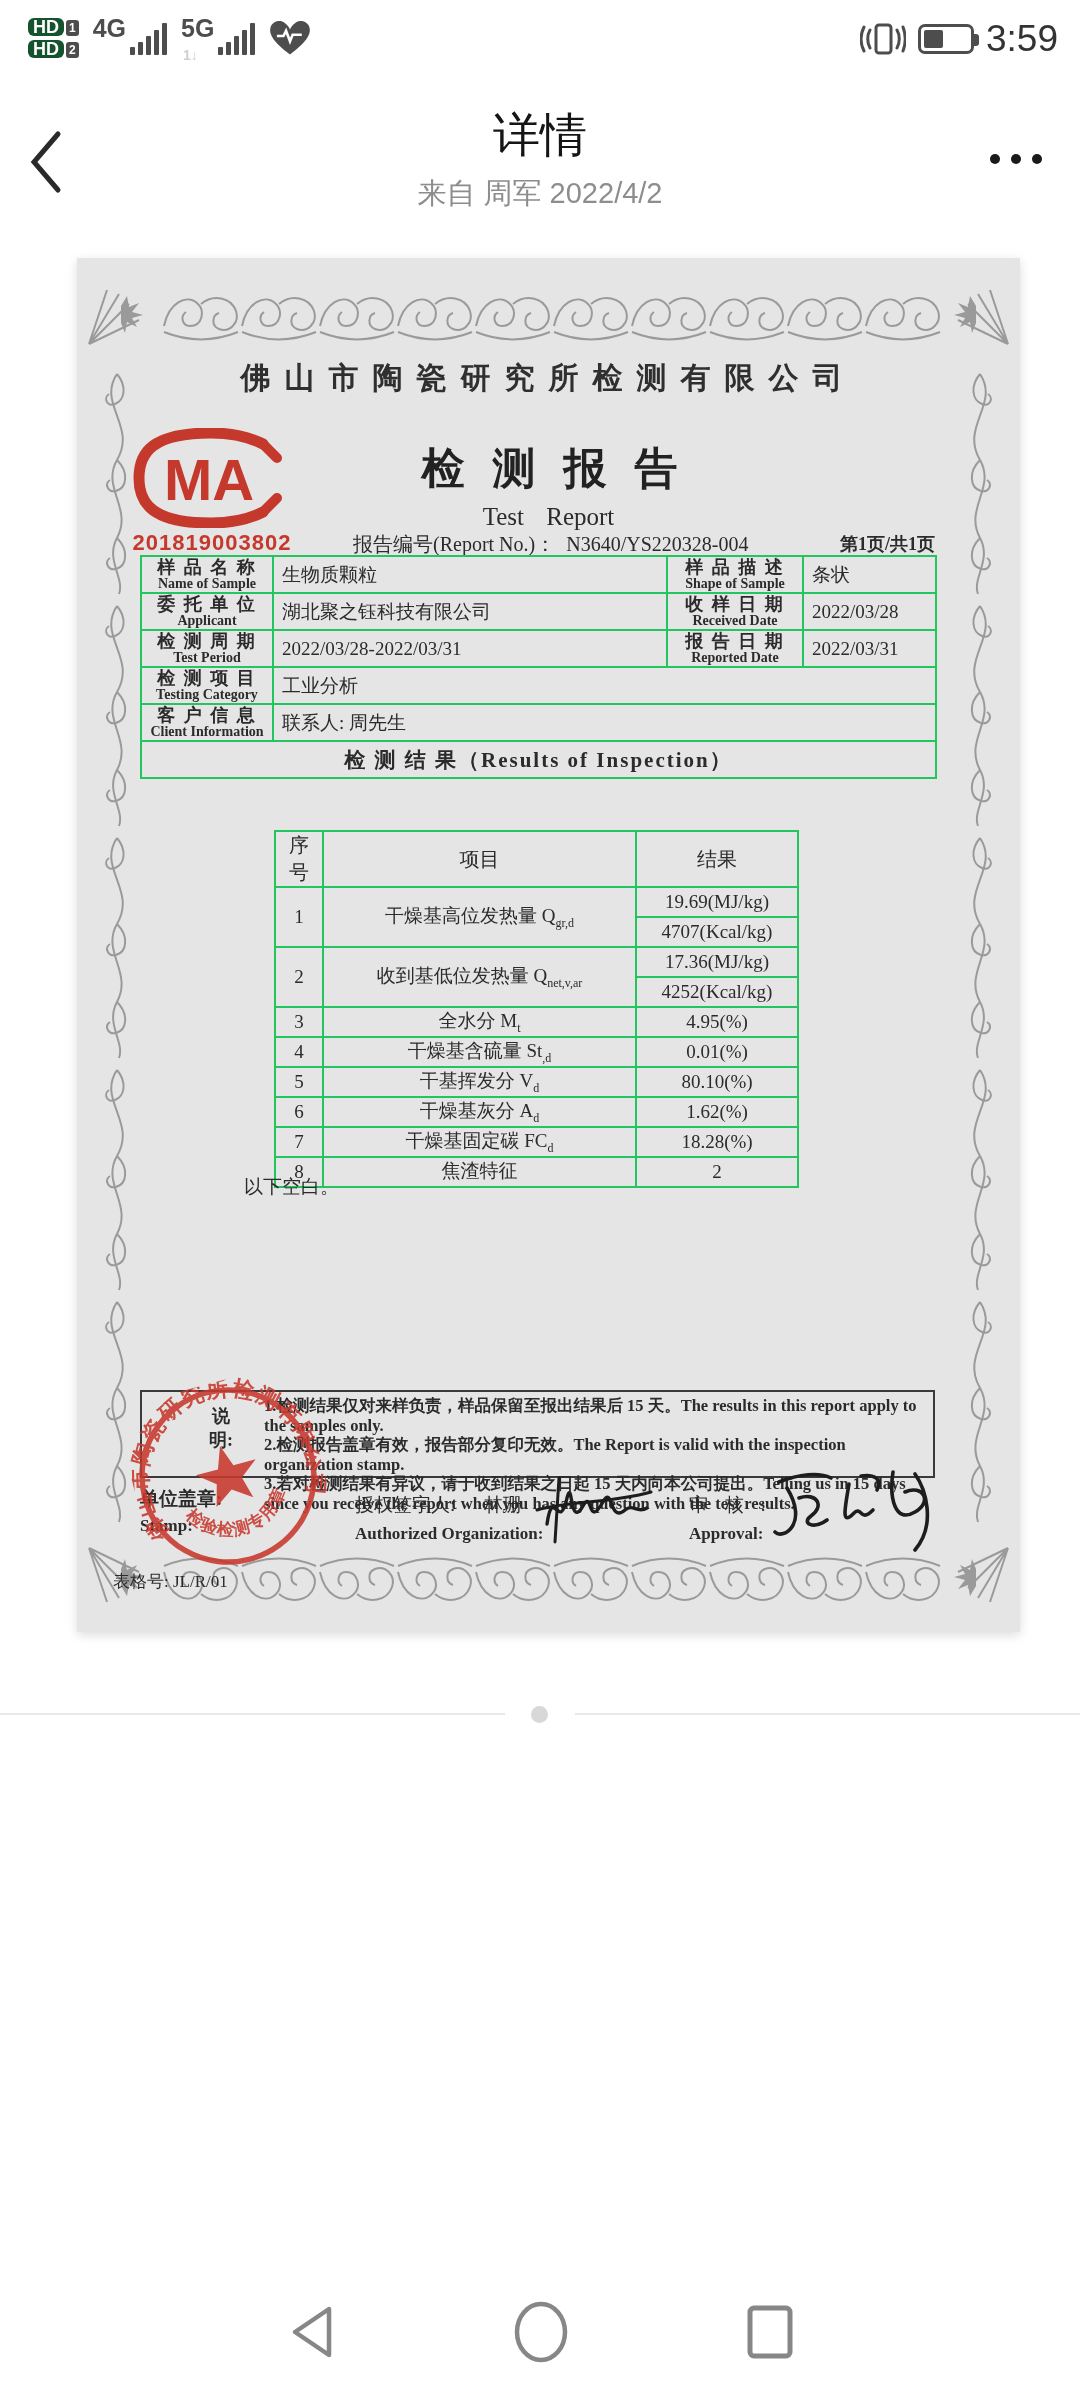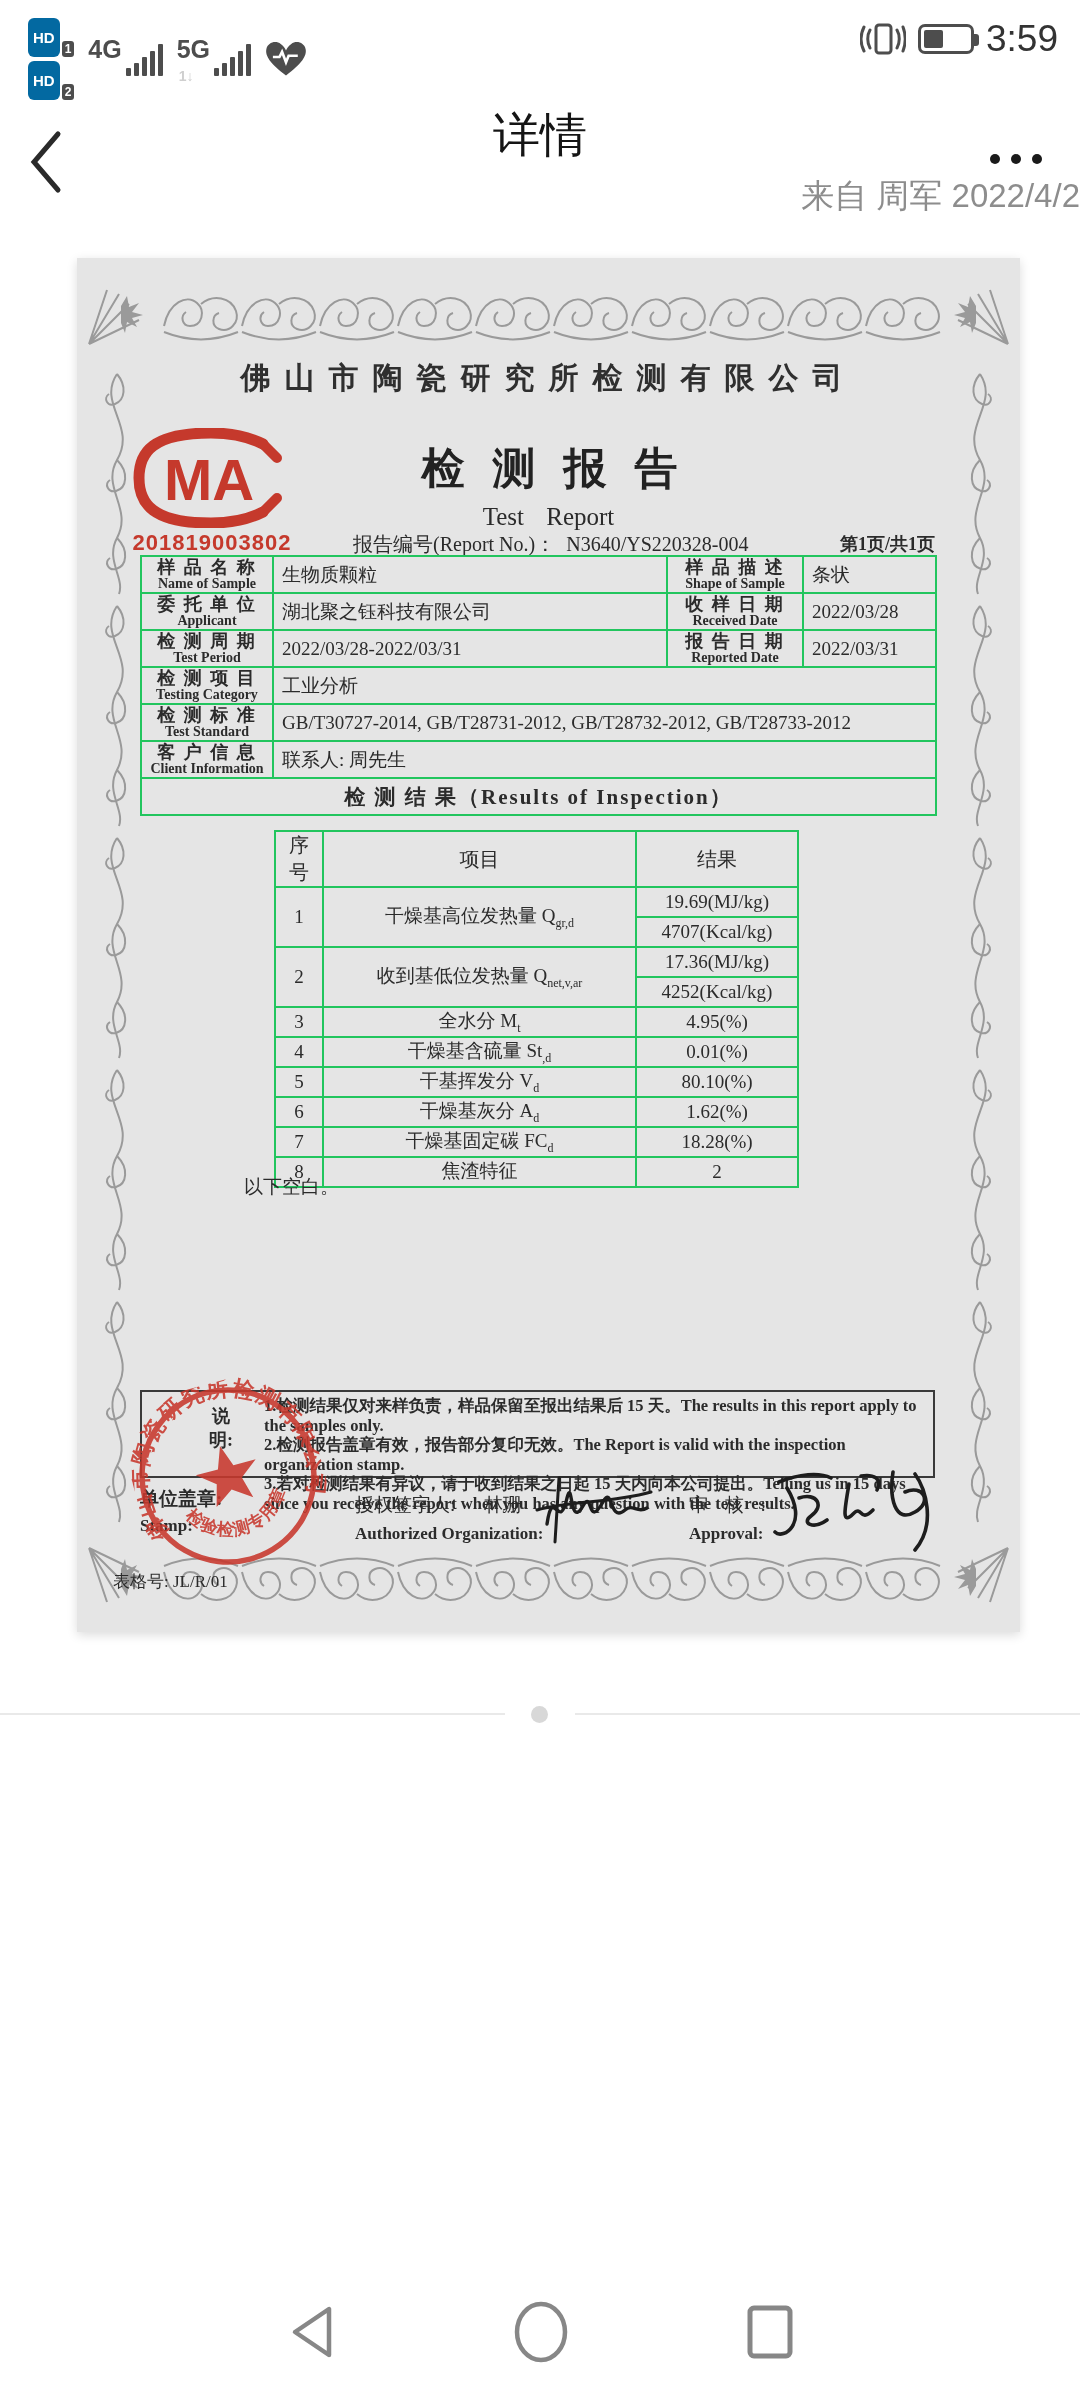--- a/index.html
+++ b/index.html
@@ -4,39 +4,39 @@
 <style>
   * { margin:0; padding:0; box-sizing:border-box; }
   html,body { width:1080px; height:2388px; background:#fff; overflow:hidden; }
   body { font-family:"Liberation Sans","DejaVu Sans",sans-serif; color:#222; position:relative; }
 
   
   .statusbar { position:absolute; left:0; top:0; width:1080px; height:90px; }
   .sb-left { position:absolute; left:28px; top:18px; display:flex; align-items:center; gap:14px; }
   .hd-stack { display:flex; flex-direction:column; gap:4px; }
   .hd-item { display:flex; align-items:flex-end; gap:2px; }
-  .hd-badge { background:#0369a1; color:#fff; font-weight:bold; font-size:15px; line-height:1;
-              padding:12px 5px; border-radius:6px; letter-spacing:0; }
+  .hd-badge { background:#14532d; color:#fff; font-weight:bold; font-size:18px; line-height:1;
+              padding:0 5px; border-radius:6px; letter-spacing:0; }
   .hd-sub { background:#4d4d4d; color:#fff; font-size:12px; line-height:1; padding:2px 3px; border-radius:3px; font-weight:bold; }
   .net { display:flex; align-items:flex-end; gap:4px; }
   .net-label { font-size:25px; font-weight:bold; color:#4d4d4d; line-height:1; position:relative; top:-14px;}
   .net-aux { position:absolute; left:2px; top:26px; font-size:14px; color:#cfcfcf; font-weight:bold; }
   .bars { display:flex; align-items:flex-end; gap:3px; height:34px; }
   .bars span { width:5px; background:#4d4d4d; border-radius:1px; display:block; }
   .sb-right { position:absolute; right:22px; top:18px; display:flex; align-items:center; gap:12px; }
   .time { font-size:37px; color:#333; font-weight:500; }
   .battery { position:relative; width:56px; height:30px; border:3px solid #4d4d4d; border-radius:7px; }
   .battery .fill { position:absolute; left:3px; top:3px; bottom:3px; width:38%; background:#4d4d4d; border-radius:2px; }
   .battery:after { content:""; position:absolute; right:-8px; top:7px; width:5px; height:12px; background:#4d4d4d; border-radius:0 3px 3px 0; }
 
   
   .header { position:absolute; left:0; top:96px; width:1080px; height:140px; }
   .back-btn { position:absolute; left:18px; top:26px; width:60px; height:80px; }
   .page-title { position:absolute; left:0; right:0; top:8px; text-align:center; font-size:47px; color:#151515; font-weight:500; }
-  .page-sub { position:absolute; left:0; right:0; top:78px; text-align:right; font-size:33px; color:#8d8d8d; }
+  .page-sub { position:absolute; left:0; right:0; top:78px; text-align:center; font-size:29px; color:#8d8d8d; }
   .more-btn { position:absolute; right:28px; top:48px; display:flex; gap:11px; padding:10px; }
   .more-btn .dot { width:10px; height:10px; border-radius:50%; background:#1a1a1a; }
 
   
   .paper { position:absolute; left:77px; top:258px; width:943px; height:1374px; background:#e5e5e5;
            box-shadow:0 3px 10px rgba(0,0,0,.14); font-family:"Liberation Serif","DejaVu Serif",serif; color:#2b2b2b; }
   .orn { position:absolute; stroke:#9a9a9a; fill:none; stroke-width:2; }
   .company-cn { position:absolute; left:0; right:0; top:100px; text-align:center; font-size:30px; font-weight:bold;
                 letter-spacing:14px; color:#2f2f2f; }
   .company-en { position:absolute; left:0; right:0; top:150px; text-align:center; font-size:22px; color:#2f2f2f; }
@@ -296,27 +296,20 @@
     </tr>
     <tr>
       <td class="lblcell">
             <div class="lbl-cn">检 测 项 目</div>
             <div class="lbl-en">Testing Category</div>
           </td>
       <td class="valcell" colspan="3">工业分析</td>
     </tr>
     <tr>
       <td class="lblcell">
-            <div class="lbl-cn">检 测 标 准</div>
-            <div class="lbl-en">Test Standard</div>
-          </td>
-      <td class="valcell" colspan="3">GB/T30727-2014, GB/T28731-2012, GB/T28732-2012, GB/T28733-2012</td>
-    </tr>
-    <tr>
-      <td class="lblcell">
             <div class="lbl-cn">客 户 信 息</div>
             <div class="lbl-en">Client Information</div>
           </td>
       <td class="valcell" colspan="3">联系人: 周先生</td>
     </tr>
     <tr>
       <td class="results-title-cell" colspan="4">检 测 结 果（Results of Inspection）</td>
     </tr>
   </tbody>
     </table>

